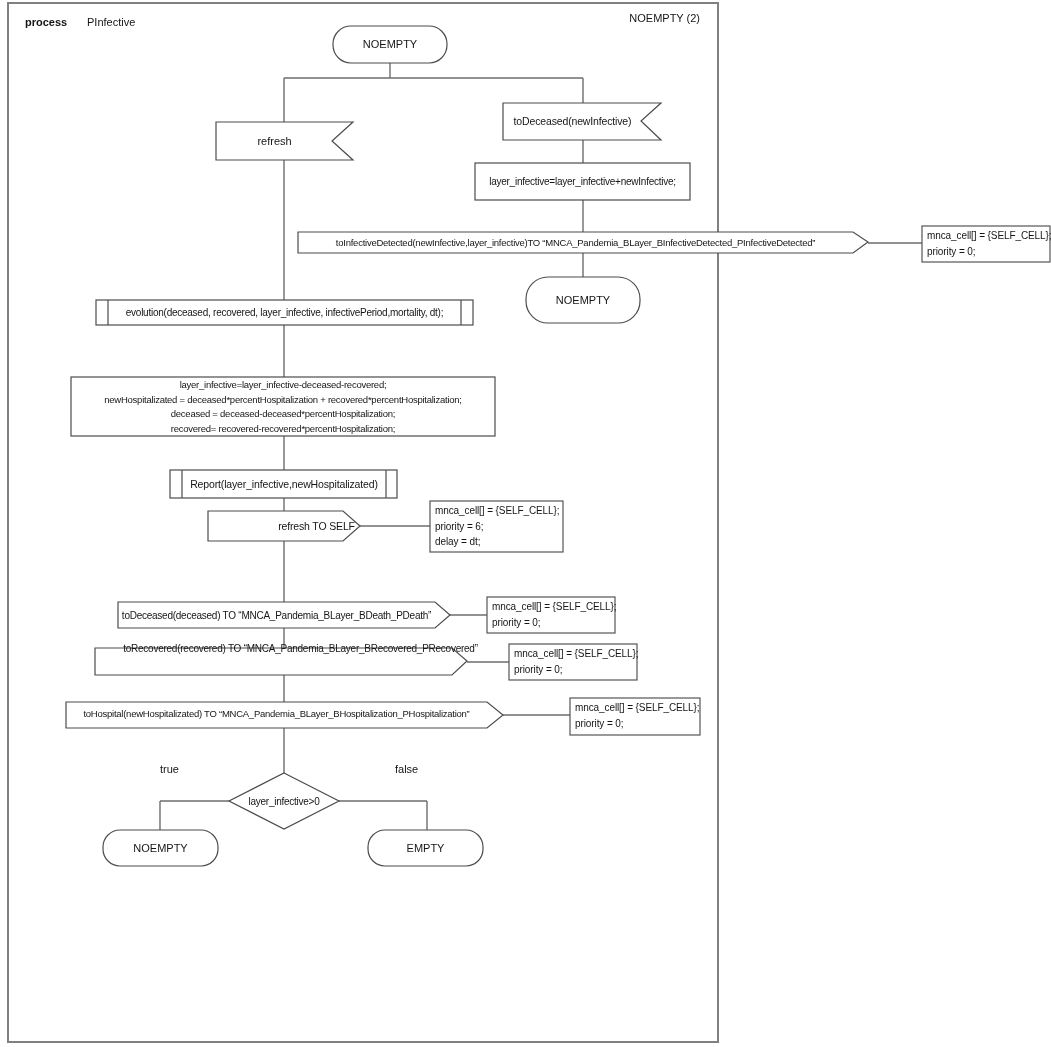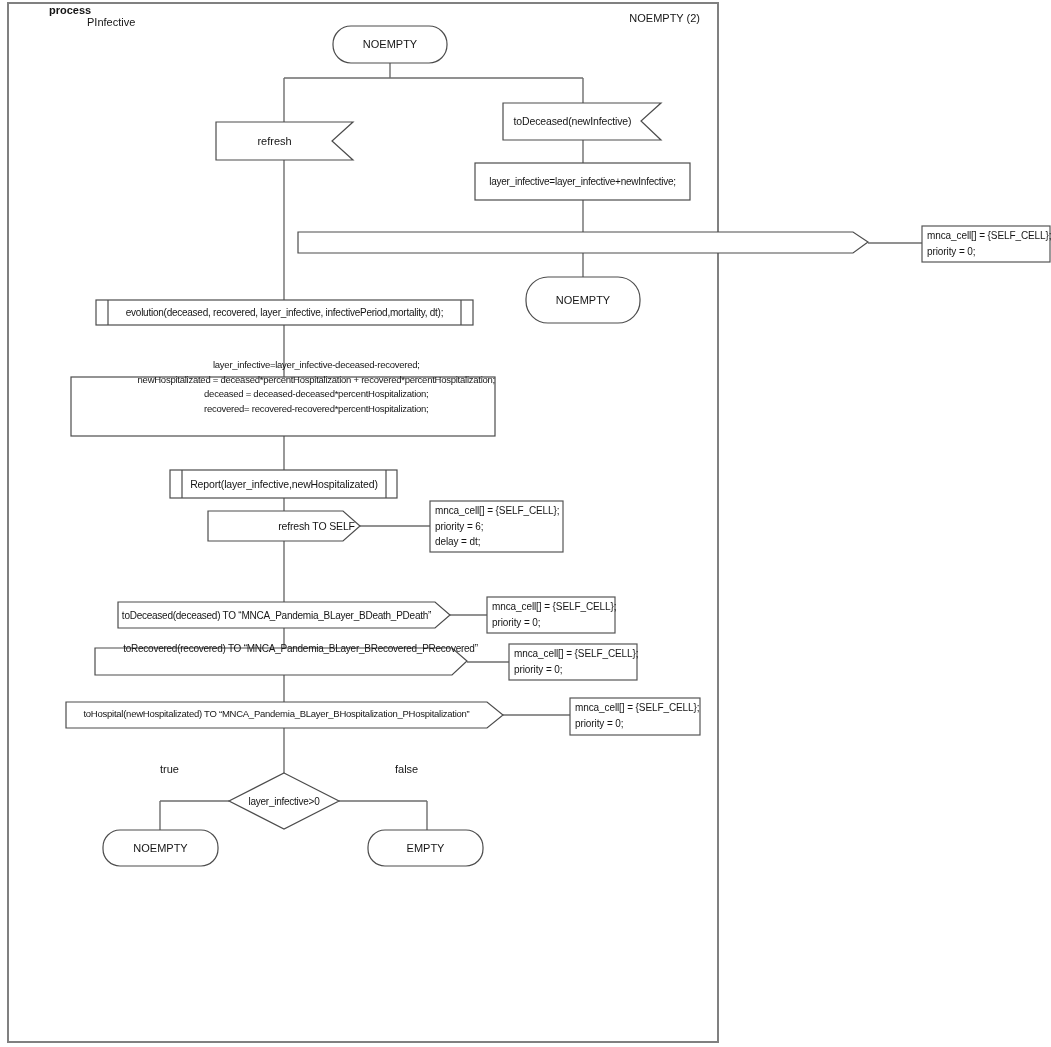--- a/index.html
+++ b/index.html
@@ -64,45 +64,46 @@
 
     <polygon points="284,773 339,801 284,829 229,801" fill="#fff" stroke="#4c4c4c" stroke-width="1.2"></polygon>
 
     <rect x="922" y="226" width="128" height="36" fill="#fff" stroke="#555555" stroke-width="1.2"></rect>
     <rect x="430" y="501" width="133" height="51" fill="#fff" stroke="#555555" stroke-width="1.2"></rect>
     <rect x="487" y="597" width="128" height="36" fill="#fff" stroke="#555555" stroke-width="1.2"></rect>
     <rect x="509" y="644" width="128" height="36" fill="#fff" stroke="#555555" stroke-width="1.2"></rect>
     <rect x="570" y="698" width="130" height="37" fill="#fff" stroke="#555555" stroke-width="1.2"></rect>
   </svg>
 
-  <div class="txt bold" style="left:25px;top:4px;margin-left:24px;">process</div>
+  <div class="txt bold" style="left:25px;top:16px;">process</div>
   <div class="txt" style="left:87px;top:16px;">PInfective</div>
   <div class="txt right" style="left:610px;top:12px;width:90px;">NOEMPTY (2)</div>
 
   <div class="txt ctr" style="left:333px;top:26px;width:114px;height:37px;">NOEMPTY</div>
   <div class="txt ctr" style="left:526px;top:277px;width:114px;height:46px;">NOEMPTY</div>
   <div class="txt ctr" style="left:103px;top:830px;width:115px;height:36px;">NOEMPTY</div>
   <div class="txt ctr" style="left:368px;top:830px;width:115px;height:36px;">EMPTY</div>
 
   <div class="txt ctr" style="left:216px;top:122px;width:117px;height:38px;">refresh</div>
   <div class="txt ctr t105" style="left:503px;top:103px;width:139px;height:37px;">toDeceased(newInfective)</div>
 
   <div class="txt ctr t10" style="left:475px;top:163px;width:215px;height:37px;">layer_infective=layer_infective+newInfective;</div>
-  <div class="txt ctr multiline t95" style="left:71px;top:358px;width:424px;height:58px;justify-content:flex-end;">
+  <div class="txt ctr multiline t95" style="left:71px;top:378px;width:424px;height:58px;">
     <div>
       <div>layer_infective=layer_infective-deceased-recovered;</div>
       <div>newHospitalizated = deceased*percentHospitalization + recovered*percentHospitalization;</div>
       <div>deceased = deceased-deceased*percentHospitalization;</div>
       <div>recovered= recovered-recovered*percentHospitalization;</div>
     </div>
   </div>
 
   <div class="txt ctr t10" style="left:108px;top:300px;width:353px;height:25px;">evolution(deceased, recovered, layer_infective, infectivePeriod,mortality, dt);</div>
   <div class="txt ctr t105" style="left:182px;top:470px;width:204px;height:28px;">Report(layer_infective,newHospitalizated)</div>
 
+  <div class="txt ctr t95" style="left:298px;top:231px;width:555px;height:22px;">toInfectiveDetected(newInfective,layer_infective)TO “MNCA_Pandemia_BLayer_BInfectiveDetected_PInfectiveDetected”</div>
   <div class="txt ctr t105" style="left:208px;top:511px;width:135px;height:30px;padding-left:41px;">refresh TO SELF</div>
   <div class="txt ctr t10" style="left:118px;top:602px;width:317px;height:26px;">toDeceased(deceased) TO “MNCA_Pandemia_BLayer_BDeath_PDeath”</div>
   <div class="txt ctr t10" style="left:95px;top:636px;width:357px;height:25px;padding-left:27px;">toRecovered(recovered) TO “MNCA_Pandemia_BLayer_BRecovered_PRecovered”</div>
   <div class="txt ctr t95" style="left:66px;top:702px;width:421px;height:22px;">toHospital(newHospitalizated) TO “MNCA_Pandemia_BLayer_BHospitalization_PHospitalization”</div>
 
   <div class="txt ctr t10" style="left:229px;top:794px;width:110px;height:14px;">layer_infective&gt;0</div>
   <div class="txt" style="left:160px;top:763px;">true</div>
   <div class="txt" style="left:395px;top:763px;">false</div>
 
   <div class="txt cmt" style="left:922px;top:226px;width:128px;height:36px;">

